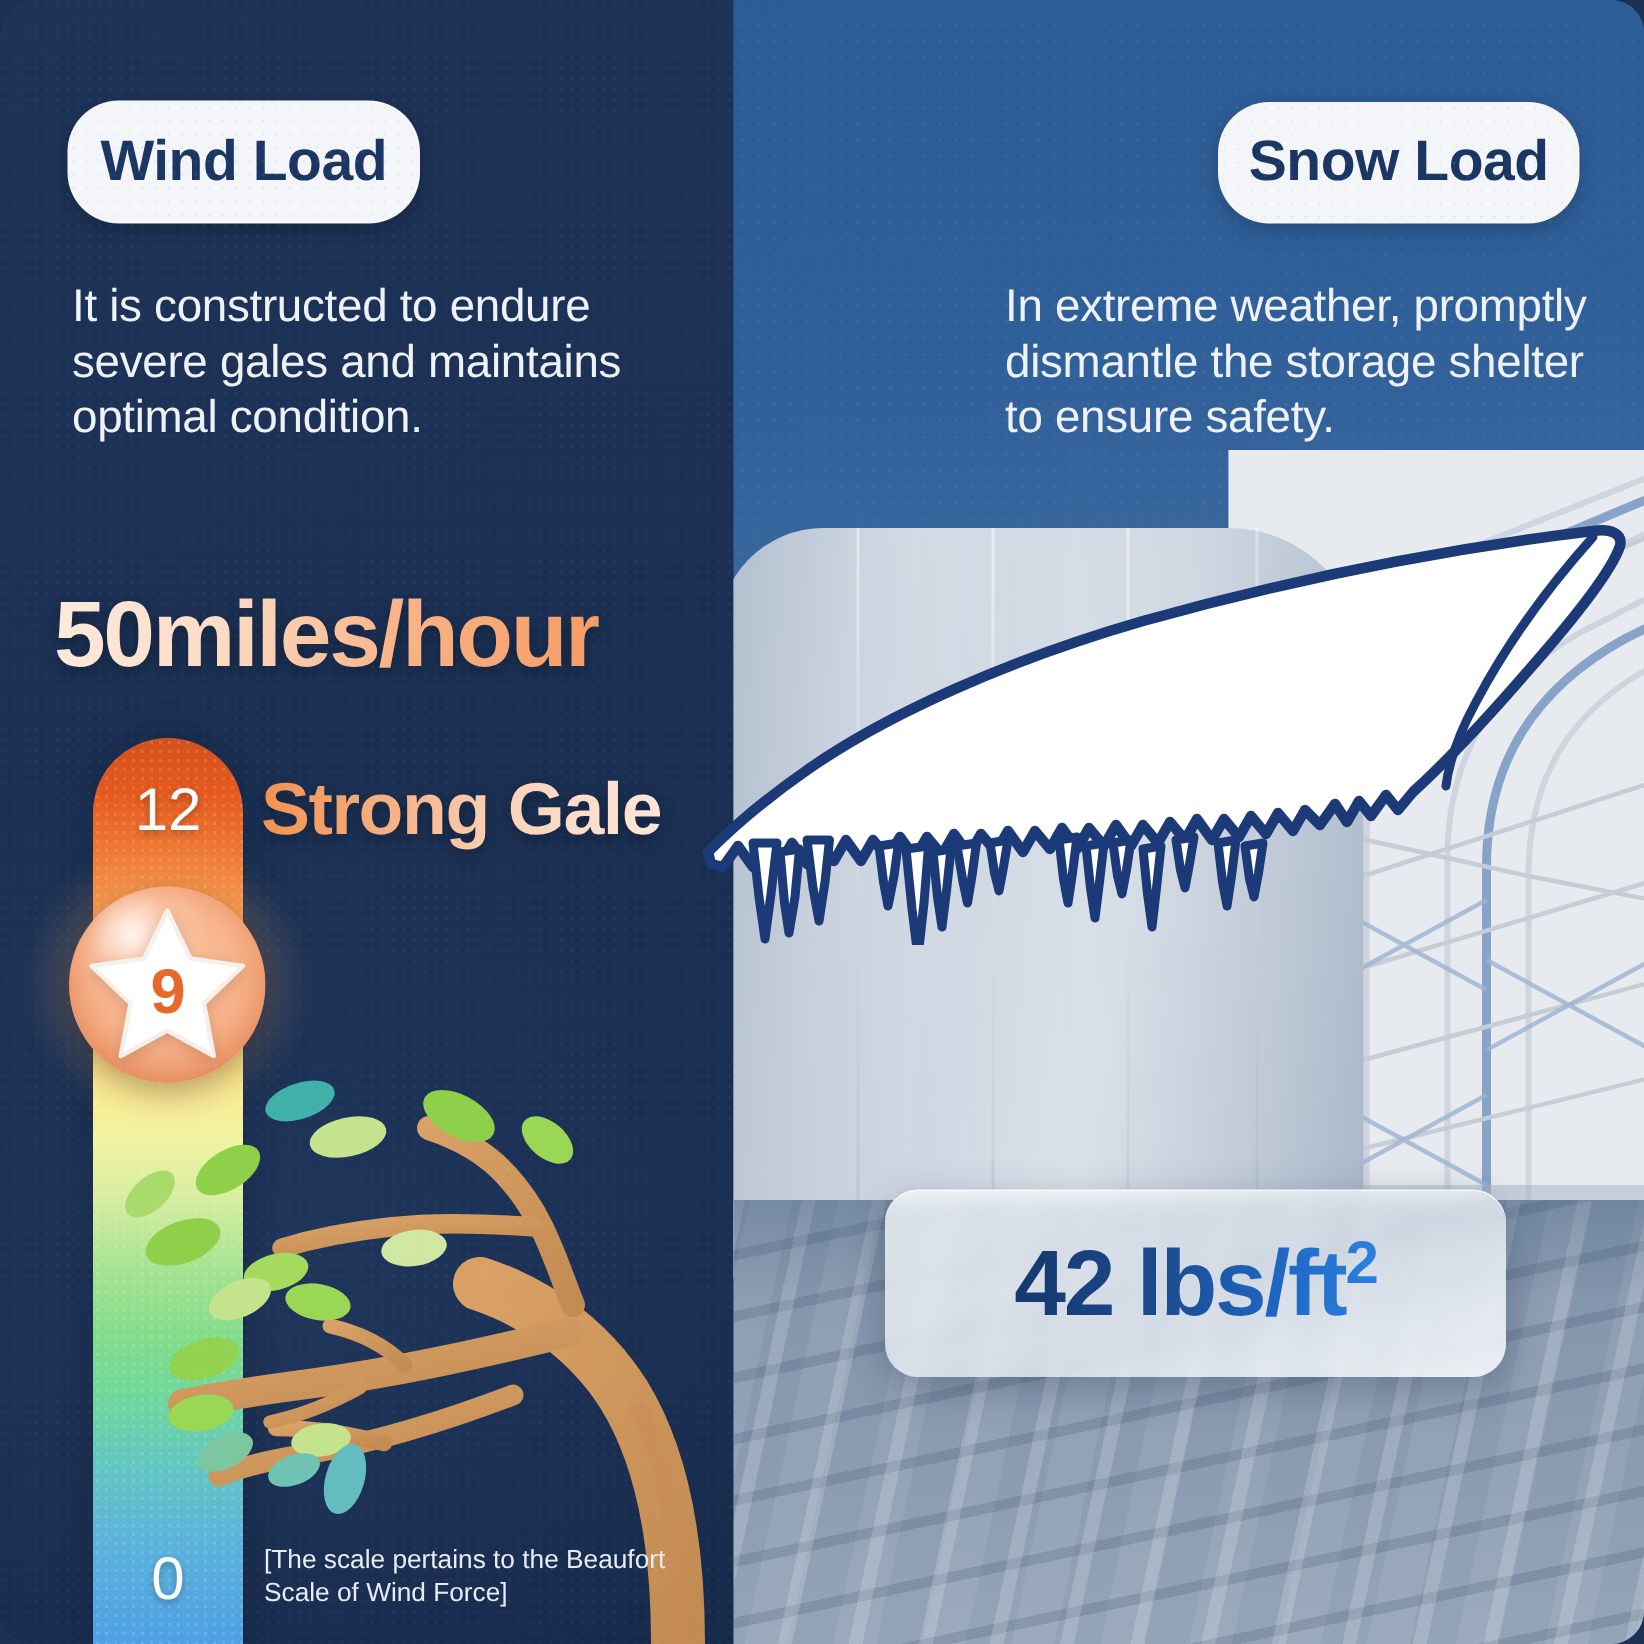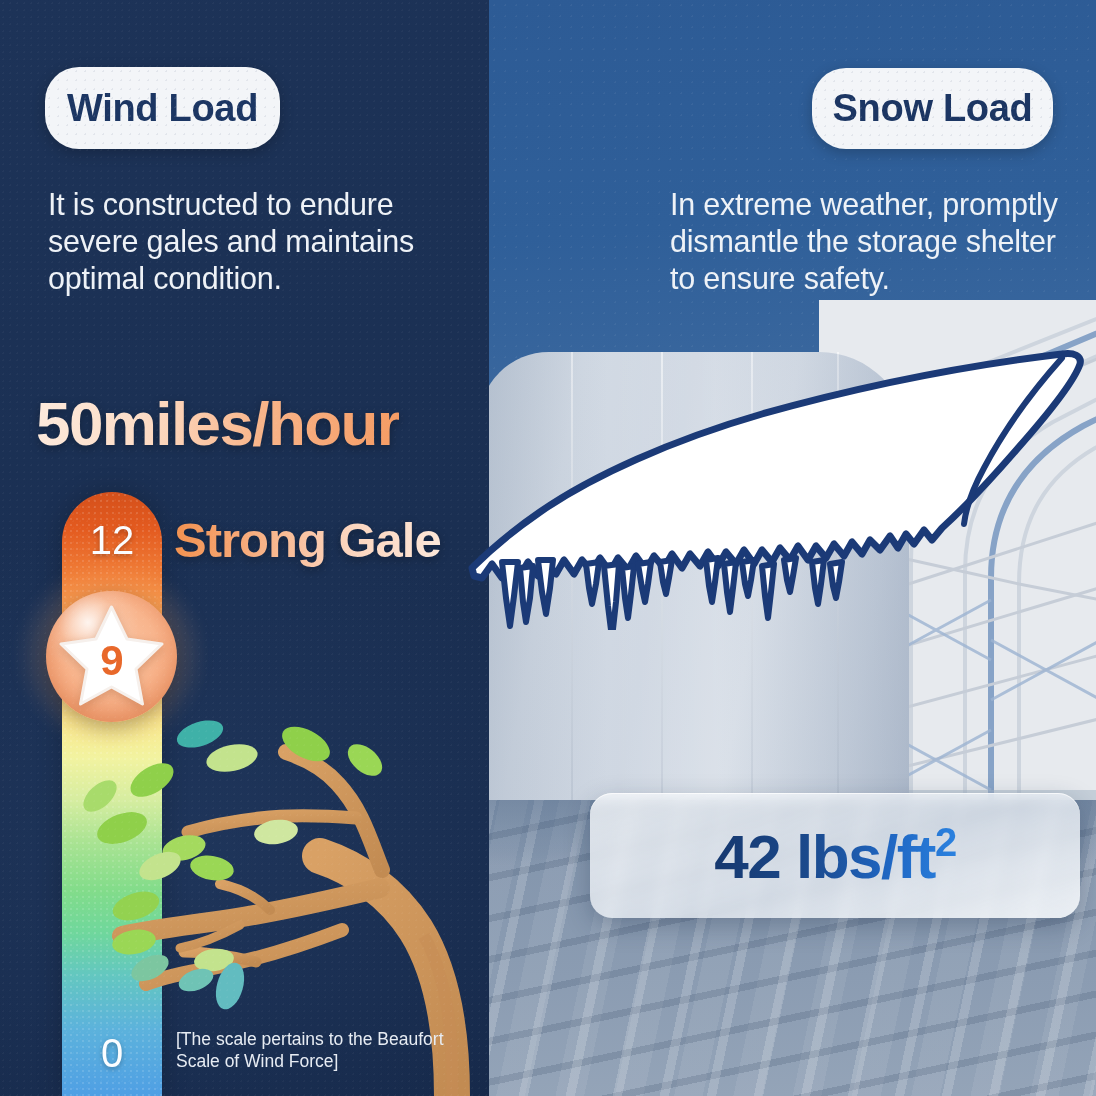--- a/index.html
+++ b/index.html
@@ -1,21 +1,21 @@
 <!DOCTYPE html>
 <html><head>
 <meta charset="utf-8">
 <style>
   * { margin:0; padding:0; box-sizing:border-box; }
   html,body { width:1096px; height:1096px; overflow:hidden; }
   body {
     font-family:"Liberation Sans", sans-serif;
     background:#1b3055;
   }
-  #stage { position:relative; width:1096px; height:1096px; overflow:hidden; }
+  #stage { position:relative; width:1096px; height:1096px; overflow:hidden;border-radius:22px; }
 
   
   .panel-left {
     position:absolute; left:0; top:0; width:489px; height:1096px;
     background:
       radial-gradient(ellipse 600px 500px at 40% 78%, rgba(36,60,100,.55), rgba(0,0,0,0) 70%),
       linear-gradient(160deg,#1d3358 0%,#1a2f52 55%,#16294a 100%);
     overflow:hidden;
   }
   .panel-left::after{
@@ -178,21 +178,21 @@
   .tree{ position:absolute; left:80px; top:700px; width:410px; height:396px; }
 
   
   .footnote{
     position:absolute; left:176px; top:1028px; width:270px;
     color:#e7ecf3; font-size:17.5px; line-height:22px;
   }
 
   
   .snow-value-panel{
-    position:absolute; left:590px; top:793px; width:490px; height:125px;
+    position:absolute; left:590px; top:793px; width:414px; height:125px;
     border-radius:22px;
     background:linear-gradient(160deg, rgba(248,250,252,.80) 0%, rgba(240,244,249,.72) 55%, rgba(250,252,254,.86) 100%);
     backdrop-filter:blur(6px);
     box-shadow:0 8px 26px rgba(20,40,70,.28), inset 0 1px 0 rgba(255,255,255,.7);
     display:flex; align-items:center; justify-content:center;
   }
   .snow-value{
     font-size:62px; font-weight:bold; letter-spacing:-1.5px;
     background:linear-gradient(92deg,#16386e 0%,#1b4a8d 40%,#1f66c2 72%,#2b82e0 100%);
     -webkit-background-clip:text; background-clip:text; color:transparent;

